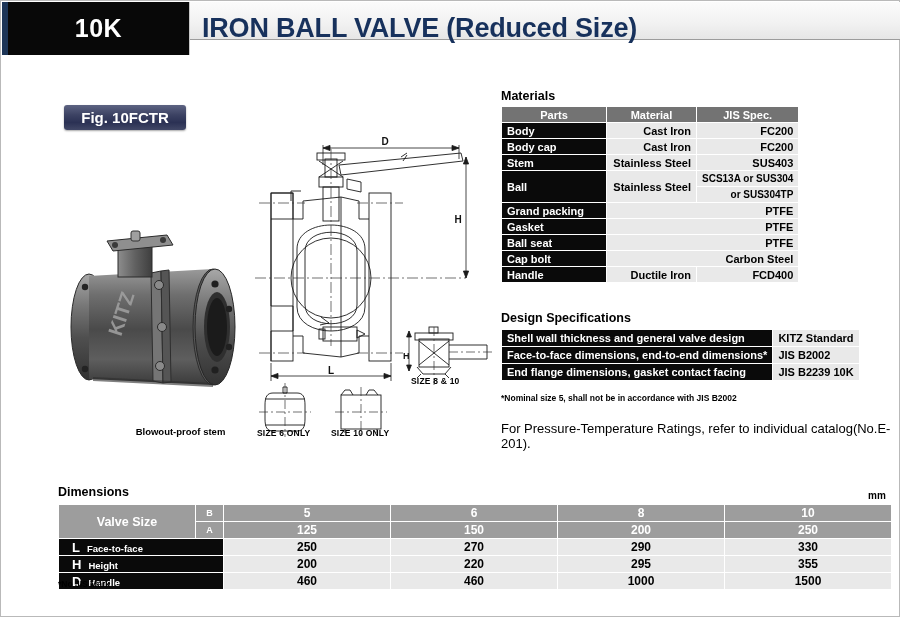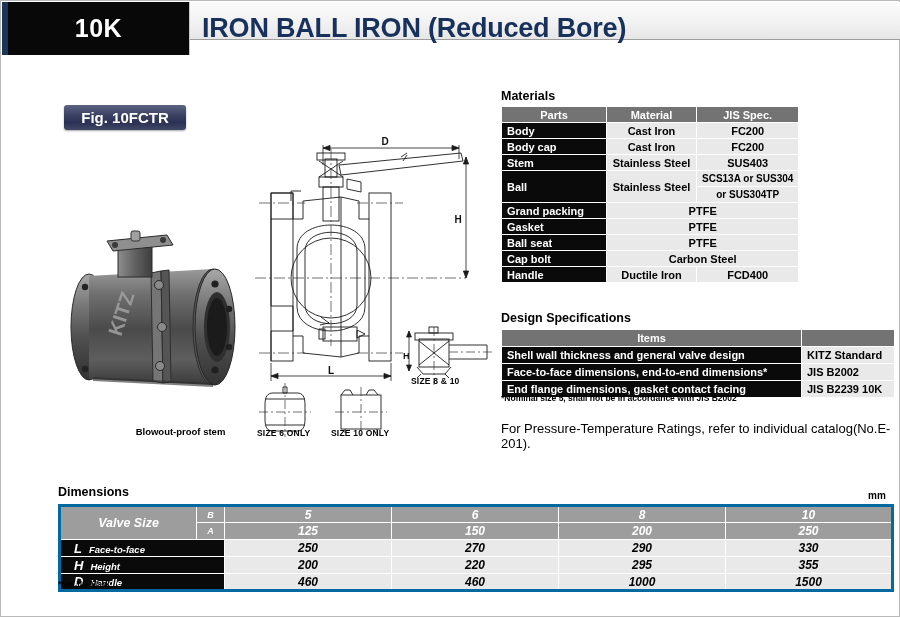--- a/index.html
+++ b/index.html
@@ -79,40 +79,40 @@
   .tbl td,.tbl th{
     border:1px solid #fff;
     padding:0 5px;
     font-size:11px;
     height:15px;
     box-sizing:border-box;
     white-space:nowrap;
   }
   .hdr{background:#737373;color:#fff;font-weight:bold;text-align:center;}
   .lbl{background:#0a0a0a;color:#fff;font-weight:bold;text-align:left;}
-  .val{background:#e9e9e9;color:#000;text-align:center;font-weight:bold;}
+  .val{background:#e9e9e9;color:#000;text-align:right;font-weight:bold;}
 
   
   #materials-table{left:500px;top:105px;border:1px solid #cfcfcf;}
   #materials-table td{height:16px;}
   .c-parts{width:105px;}
   .c-mat{width:90px;}
   .c-jis{width:92px;}
 
   
   #designspec-table{left:500px;top:328px;border:1px solid #cfcfcf;}
   #designspec-table td{height:17px;}
   .c-items{width:300px;}
   .c-std{width:93px;}
 
   .note{position:absolute;font-size:8.5px;font-weight:bold;}
   .bignote{position:absolute;font-size:13px;}
 
   
-  #dimensions-table{left:57px;top:503px;border:3px solid #0369a1;font-style:italic;}
+  #dimensions-table{left:57px;top:503px;border:1px solid #0369a1;}
   #dimensions-table td{height:17px;font-size:12px;}
   .dim-name{width:137px;}
   .dim-ba{width:28px;}
   .dim-col{width:167px;}
   .dim-hdr-grey{background:#9d9d9d;color:#fff;font-weight:bold;text-align:center;}
   .dim-sizecell{
     background:#9d9d9d;color:#fff;font-weight:bold;text-align:center;
     font-size:13px;
   }
   .dim-rowlabel{background:#0a0a0a;color:#fff;text-align:left;font-weight:bold;}
@@ -124,21 +124,21 @@
 </head>
 <body>
 
 <div class="page">
 
   <div class="header">
     <div class="header-leftstrip"></div>
     <div class="header-black"></div>
     <div class="header-rating">10K</div>
     <div class="header-divider"></div>
-    <div class="header-title">IRON BALL IRON (Reduced Bore)</div>
+    <div class="header-title">IRON BALL VALVE (Reduced Size)</div>
   </div>
 
   <div class="fig-badge">Fig. 10FCTR</div>
 
   <div class="photo-wrap">
     <svg width="235" height="178" viewBox="0 0 235 178">
       <defs>
         <linearGradient id="bodyG" x1="0" y1="0" x2="0" y2="1">
           <stop offset="0%" stop-color="#9a9a9a"></stop>
           <stop offset="22%" stop-color="#6f6f6f"></stop>
@@ -363,24 +363,20 @@
       <td class="val">Ductile Iron</td>
       <td class="val">FCD400</td>
     </tr>
   </tbody>
     </table>
 
   <div class="sec-title" style="left:500px;top:310px;">Design Specifications</div>
 
   <table class="tbl" id="designspec-table">
     <tbody>
-        <tr>
-      <td class="hdr c-items" style="text-align:center;">Items</td>
-      <td class="hdr c-std"></td>
-    </tr>
     <tr>
       <td class="lbl">Shell wall thickness and general valve design</td>
       <td class="val" style="text-align:left;">KITZ Standard</td>
     </tr>
     <tr>
       <td class="lbl">Face-to-face dimensions, end-to-end dimensions*</td>
       <td class="val" style="text-align:left;">JIS B2002</td>
     </tr>
     <tr>
       <td class="lbl">End flange dimensions, gasket contact facing</td>

